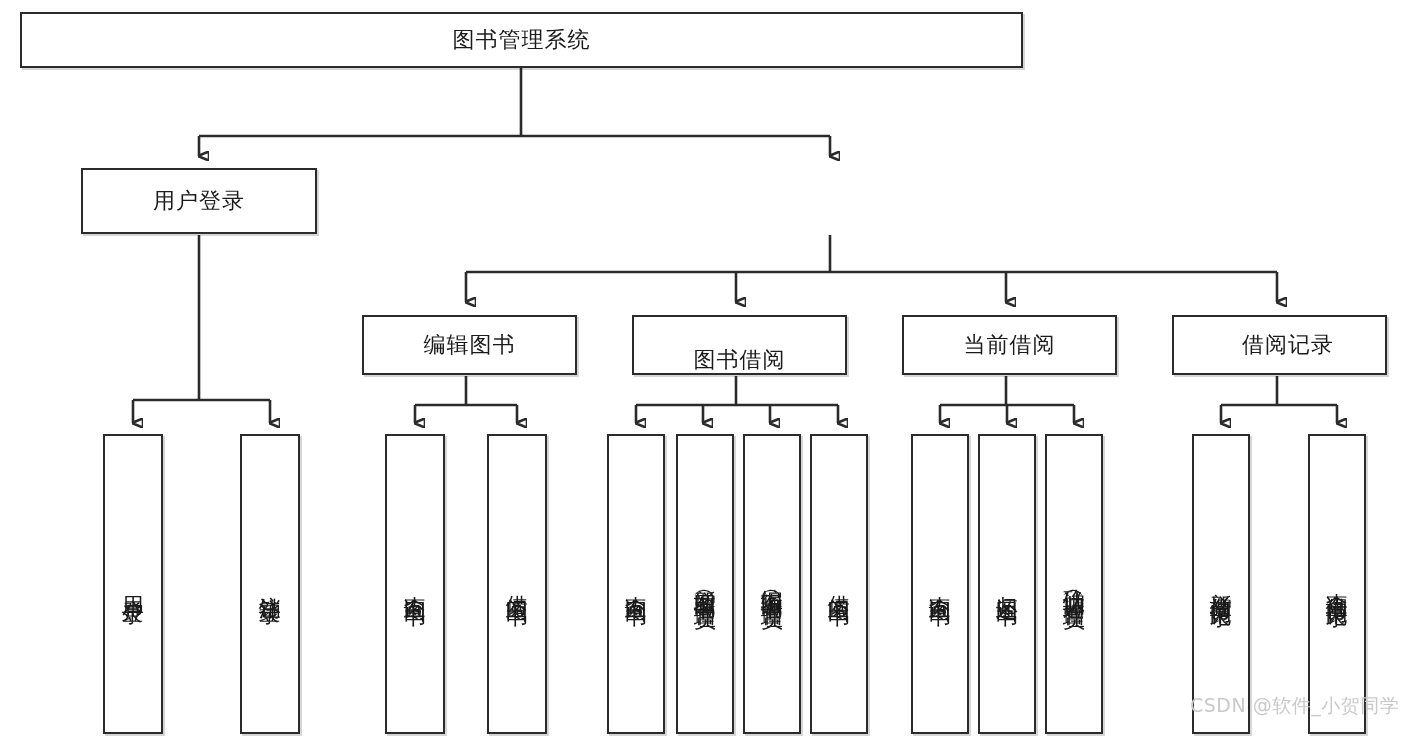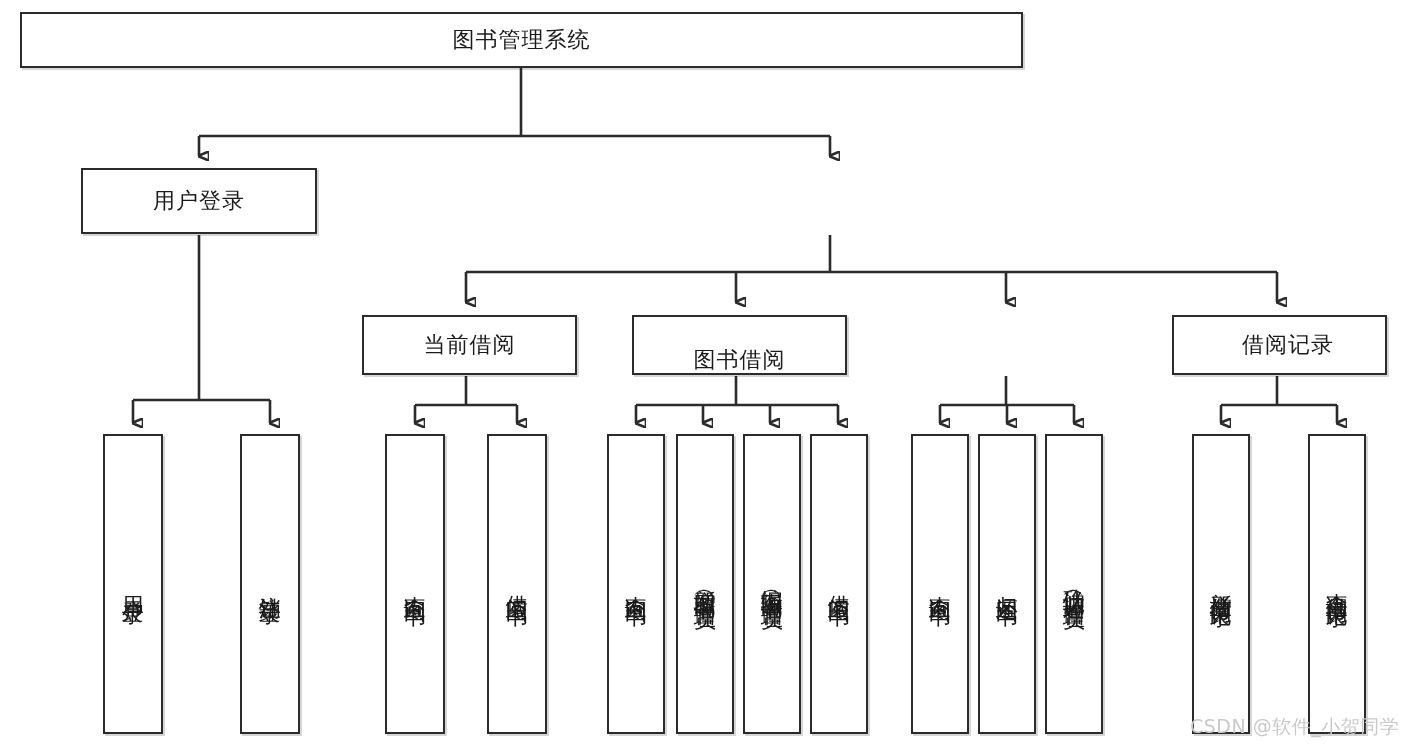--- a/index.html
+++ b/index.html
@@ -113,24 +113,27 @@
 
   <div class="node h root" style="left:20px;top:12px;width:1003px;height:56px;">
     <span>图书管理系统</span>
   </div>
 
   <div class="node h" style="left:81px;top:168px;width:236px;height:66px;">
     <span>用户登录</span>
   </div>
 
   <div class="node h" style="left:362px;top:315px;width:215px;height:60px;">
-    <span>当前借阅</span>
+    <span>编辑图书</span>
   </div>
   <div class="node h" style="left:632px;top:315px;width:215px;height:60px;align-items:flex-end;">
     <span>图书借阅</span>
+  </div>
+  <div class="node h" style="left:902px;top:315px;width:215px;height:60px;">
+    <span>当前借阅</span>
   </div>
   <div class="node h" style="left:1172px;top:315px;width:215px;height:60px;padding-left:17px;">
     <span>借阅记录</span>
   </div>
 
   <div class="node v" style="left:103px;top:434px;width:60px;height:300px;">
     <span>用户登录</span>
   </div>
   <div class="node v" style="left:240px;top:434px;width:60px;height:300px;">
     <span>注销登录</span>
@@ -166,15 +169,15 @@
     <span>确认归还（管理员）</span>
   </div>
 
   <div class="node v" style="left:1192px;top:434px;width:58px;height:300px;">
     <span>新增借阅记录</span>
   </div>
   <div class="node v" style="left:1308px;top:434px;width:58px;height:300px;">
     <span>查询借阅记录</span>
   </div>
 
-  <div class="watermark" style="left:1190px;top:714px;text-align:right;">CSDN @软件_小贺同学</div>
+  <div class="watermark" style="left:1190px;top:693px;text-align:right;">CSDN @软件_小贺同学</div>
 
 </div>
 
 </body></html>

